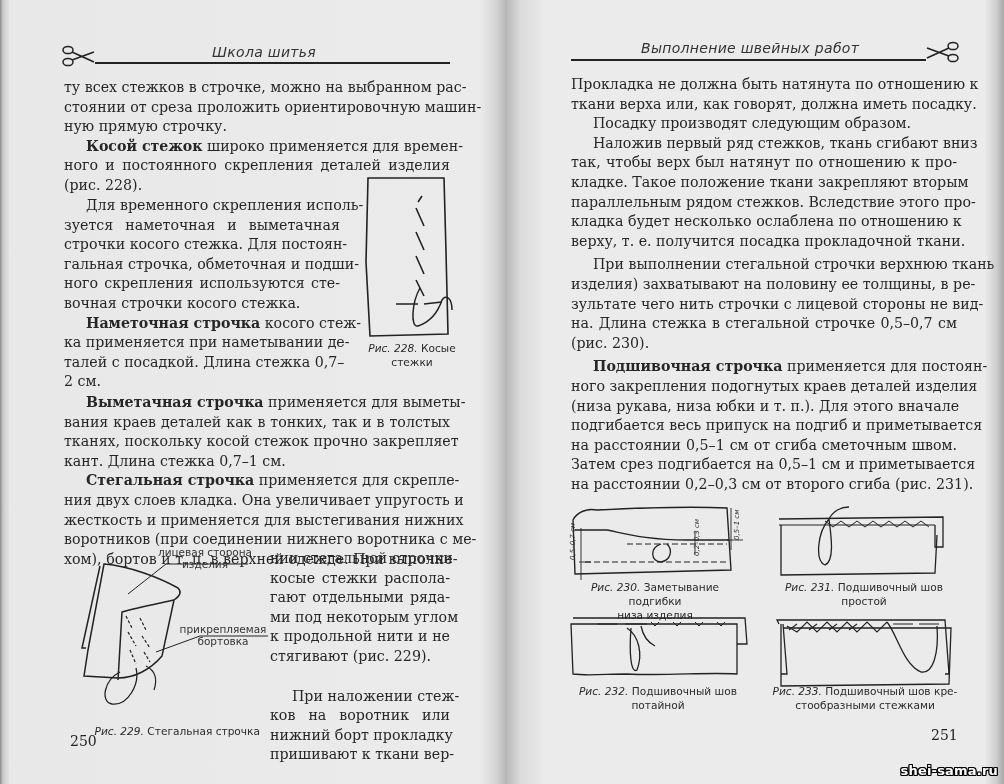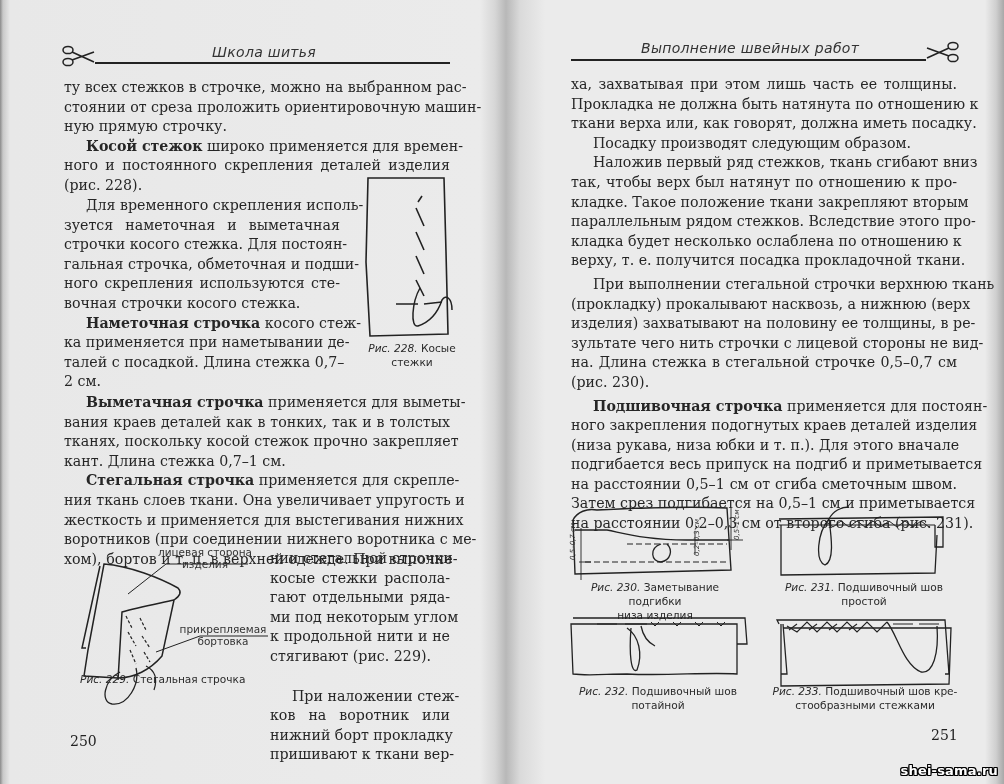--- a/index.html
+++ b/index.html
@@ -75,21 +75,21 @@
       <i>Рис. 228.</i><span> Косые</span><br>
       <span>стежки</span>
     </div>
 
     <div class="text" style="left:64px;top:393px;width:386px">
       <span class="line ind"><span class="b">Выметачная строчка</span><span> применяется для выметы-</span></span>
       <span class="line">вания краев деталей как в тонких, так и в толстых</span>
       <span class="line">тканях, поскольку косой стежок прочно закрепляет</span>
       <span class="line last">кант. Длина стежка 0,7–1 см.</span>
       <span class="line ind"><span class="b">Стегальная строчка</span><span> применяется для скрепле-</span></span>
-      <span class="line">ния ткань слоев ткани. Она увеличивает упругость и</span>
+      <span class="line">ния двух слоев кладка. Она увеличивает упругость и</span>
       <span class="line">жесткость и применяется для выстегивания нижних</span>
       <span class="line">воротников (при соединении нижнего воротника с ме-</span>
       <span class="line">хом), бортов и т. п. в верхней одежде. При выполне-</span>
     </div>
 
     <div class="text" style="left:270px;top:549px;width:180px">
       <span class="line">нии стегальной строчки</span>
       <span class="line">косые стежки распола-</span>
       <span class="line">гают отдельными ряда-</span>
       <span class="line">ми под некоторым углом</span>
@@ -112,49 +112,47 @@
       <path d="M86 104 L130 88 L198 88" fill="none" stroke="#222" stroke-width="1"></path>
     </svg>
     <div class="figlabel" style="left:150px;top:546px;width:110px">
       <span>лицевая сторона</span><br>
       <span>изделия</span>
     </div>
     <div class="figlabel" style="left:178px;top:623px;width:90px">
       <span>прикрепляемая</span><br>
       <span>бортовка</span>
     </div>
-    <div class="cap" style="left:80px;top:672px;width:180px;text-align:left">
+    <div class="cap" style="left:80px;top:724px;width:180px;text-align:right">
       <i>Рис. 229.</i><span> Стегальная строчка</span>
     </div>
 
     <div class="pnum" style="left:70px;top:733px">250</div>
   </div>
 
   <div class="page right">
     <div class="runhead" style="left:114px;top:40px">Выполнение швейных работ</div>
     <div class="rule" style="left:44px;top:59px;width:355px"></div>
     <svg class="scissors" style="left:398px;top:40px" viewBox="0 0 34 26">
       <ellipse cx="28" cy="6" rx="5" ry="3.6" fill="none" stroke="#222" stroke-width="1.5"></ellipse>
       <ellipse cx="28" cy="18" rx="5" ry="3.6" fill="none" stroke="#222" stroke-width="1.5"></ellipse>
       <path d="M24 8 L2 18 M24 16 L2 8" stroke="#222" stroke-width="1.6" fill="none"></path>
     </svg>
 
     <div class="text" style="left:44px;top:75px;width:386px">
-      <span class="line">ха, захватывая при этом лишь часть ее толщины.</span>
       <span class="line">Прокладка не должна быть натянута по отношению к</span>
       <span class="line last">ткани верха или, как говорят, должна иметь посадку.</span>
       <span class="line ind last">Посадку производят следующим образом.</span>
       <span class="line ind">Наложив первый ряд стежков, ткань сгибают вниз</span>
       <span class="line">так, чтобы верх был натянут по отношению к про-</span>
       <span class="line">кладке. Такое положение ткани закрепляют вторым</span>
       <span class="line">параллельным рядом стежков. Вследствие этого про-</span>
       <span class="line">кладка будет несколько ослаблена по отношению к</span>
       <span class="line last">верху, т. е. получится посадка прокладочной ткани.</span>
       <span class="line ind" style="margin-top:4px">При выполнении стегальной строчки верхнюю ткань</span>
-      <span class="line">(прокладку) прокалывают насквозь, а нижнюю (верх</span>
       <span class="line">изделия) захватывают на половину ее толщины, в ре-</span>
       <span class="line">зультате чего нить строчки с лицевой стороны не вид-</span>
       <span class="line">на. Длина стежка в стегальной строчке 0,5–0,7 см</span>
       <span class="line last">(рис. 230).</span>
       <span class="line ind" style="margin-top:4px"><span class="b">Подшивочная строчка</span><span> применяется для постоян-</span></span>
       <span class="line">ного закрепления подогнутых краев деталей изделия</span>
       <span class="line">(низа рукава, низа юбки и т. п.). Для этого вначале</span>
       <span class="line">подгибается весь припуск на подгиб и приметывается</span>
       <span class="line">на расстоянии 0,5–1 см от сгиба сметочным швом.</span>
       <span class="line">Затем срез подгибается на 0,5–1 см и приметывается</span>

